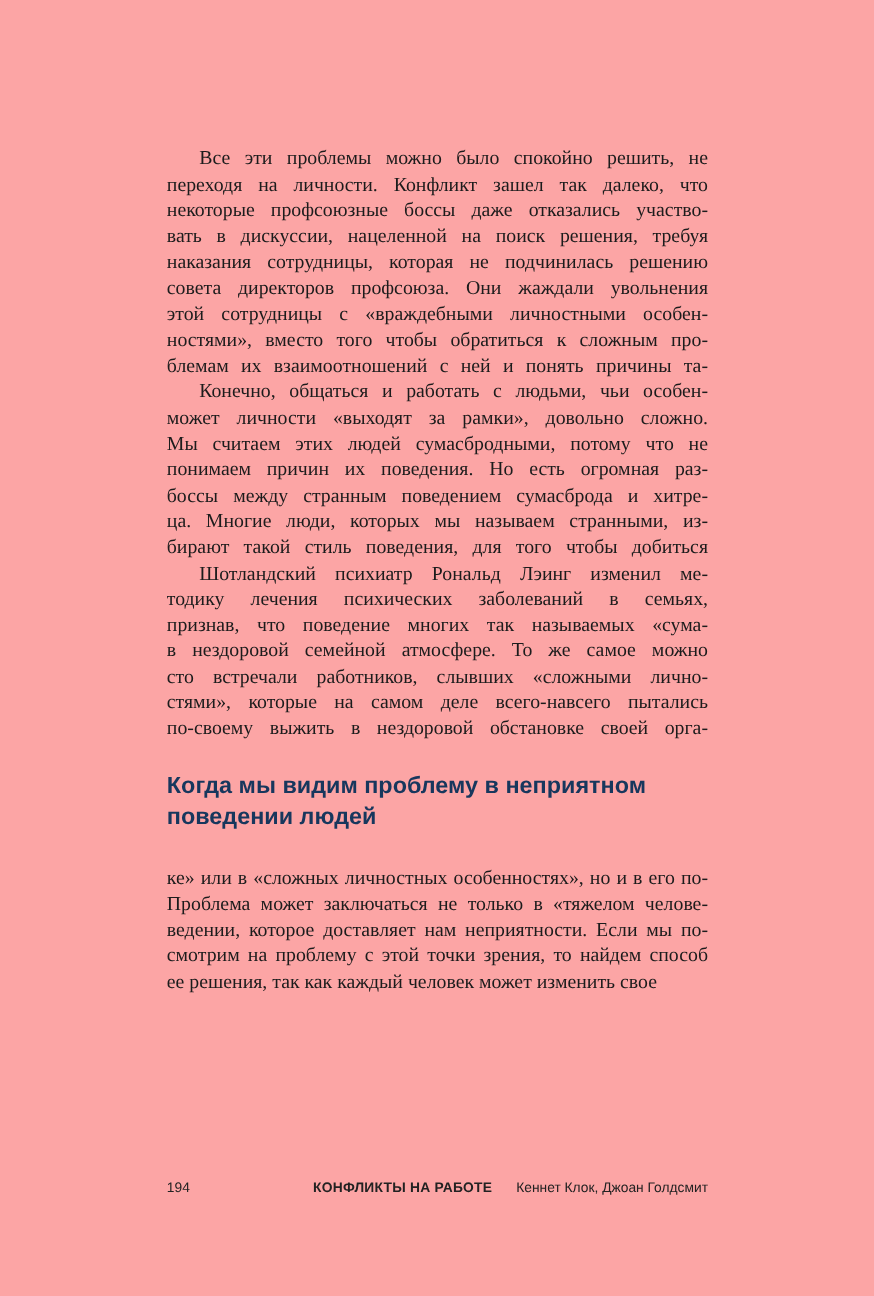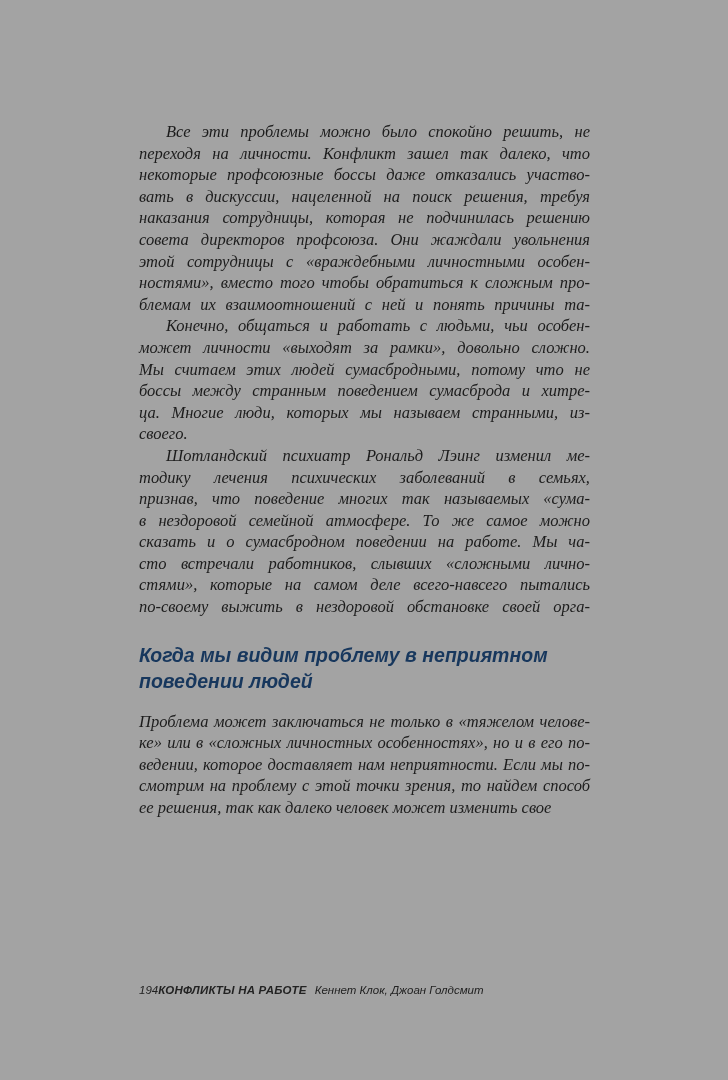--- a/index.html
+++ b/index.html
@@ -4,25 +4,24 @@
 <style>
   html, body {
     margin: 0;
     padding: 0;
     background: #ffffff;
   }
   .page {
     position: relative;
     width: 728px;
     height: 1080px;
-    background: #a3a3a3;
+    background: #fca5a5;
     overflow: hidden;
     font-family: "Liberation Serif", serif;
     color: #1c1c1c;
-    font-style: italic;
   }
   .content {
     position: absolute;
     left: 139px;
     top: 121px;
     width: 451px;
   }
   .para {
     font-size: 16.5px;
     line-height: 21.6px;
@@ -32,44 +31,45 @@
     text-align-last: justify;
   }
   .para .line.line-last {
     text-align-last: left;
   }
   .para.indent .line:first-child {
     text-indent: 27px;
   }
   .heading {
     margin-top: 24px;
-    margin-bottom: 17px;
+    margin-bottom: 27px;
     font-family: "Liberation Sans", sans-serif;
     font-weight: 700;
     font-size: 19.5px;
     line-height: 26px;
   }
   .heading .line {
     text-align: left;
   }
   .footer {
     position: absolute;
     left: 139px;
     top: 984px;
     width: 451px;
     display: flex;
+    justify-content: space-between;
     align-items: baseline;
     font-family: "Liberation Sans", sans-serif;
     font-size: 11.5px;
     color: #222222;
   }
   .footer .right-group {
     display: flex;
     align-items: baseline;
-    gap: 8px;
+    gap: 20px;
   }
   .footer .book-title {
     font-weight: 700;
     letter-spacing: 0.2px;
   }
   .footer .authors {
     font-weight: 400;
   }
 </style>
 </head>
@@ -87,47 +87,47 @@
         <div class="line">совета директоров профсоюза. Они жаждали увольнения</div>
         <div class="line">этой сотрудницы с «враждебными личностными особен-</div>
         <div class="line">ностями», вместо того чтобы обратиться к сложным про-</div>
         <div class="line">блемам их взаимоотношений с ней и понять причины та-</div>
       </div>
 
     <div class="para indent">
         <div class="line">Конечно, общаться и работать с людьми, чьи особен-</div>
         <div class="line">может личности «выходят за рамки», довольно сложно.</div>
         <div class="line">Мы считаем этих людей сумасбродными, потому что не</div>
+        <div class="line">понимаем причин их поведения. Но есть огромная раз-</div>
         <div class="line">боссы между странным поведением сумасброда и хитре-</div>
         <div class="line">ца. Многие люди, которых мы называем странными, из-</div>
-        <div class="line line-last">своего.</div>
+        <div class="line">бирают такой стиль поведения, для того чтобы добиться</div>
       </div>
 
     <div class="para indent">
         <div class="line">Шотландский психиатр Рональд Лэинг изменил ме-</div>
         <div class="line">тодику лечения психических заболеваний в семьях,</div>
         <div class="line">признав, что поведение многих так называемых «сума-</div>
         <div class="line">в нездоровой семейной атмосфере. То же самое можно</div>
-        <div class="line">сказать и о сумасбродном поведении на работе. Мы ча-</div>
         <div class="line">сто встречали работников, слывших «сложными лично-</div>
         <div class="line">стями», которые на самом деле всего-навсего пытались</div>
         <div class="line">по-своему выжить в нездоровой обстановке своей орга-</div>
       </div>
 
     <div class="heading" style="color: rgb(23, 55, 93);">
         <div class="line">Когда мы видим проблему в неприятном</div>
         <div class="line line-last">поведении людей</div>
       </div>
 
     <div class="para">
+        <div class="line">ке» или в «сложных личностных особенностях», но и в его по-</div>
         <div class="line">Проблема может заключаться не только в «тяжелом челове-</div>
-        <div class="line">ке» или в «сложных личностных особенностях», но и в его по-</div>
         <div class="line">ведении, которое доставляет нам неприятности. Если мы по-</div>
         <div class="line">смотрим на проблему с этой точки зрения, то найдем способ</div>
-        <div class="line line-last">ее решения, так как далеко человек может изменить свое</div>
+        <div class="line line-last">ее решения, так как каждый человек может изменить свое</div>
       </div>
 
   </div>
 
   <div class="footer">
     <span class="page-number">194</span>
     <span class="right-group">
       <span class="book-title">КОНФЛИКТЫ НА РАБОТЕ</span>
       <span class="authors">Кеннет Клок, Джоан Голдсмит</span>
     </span>

